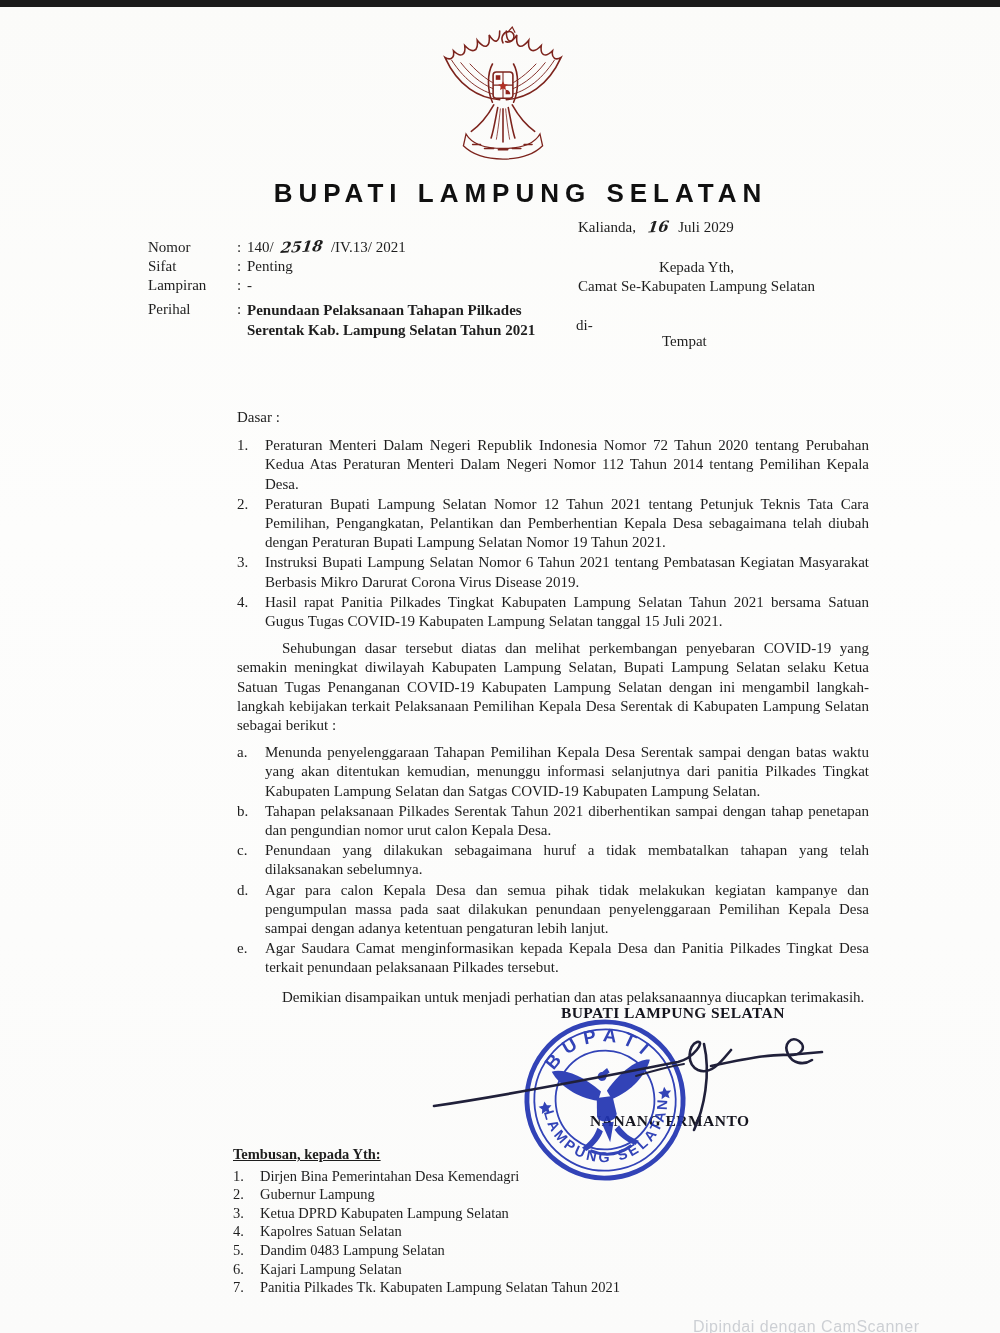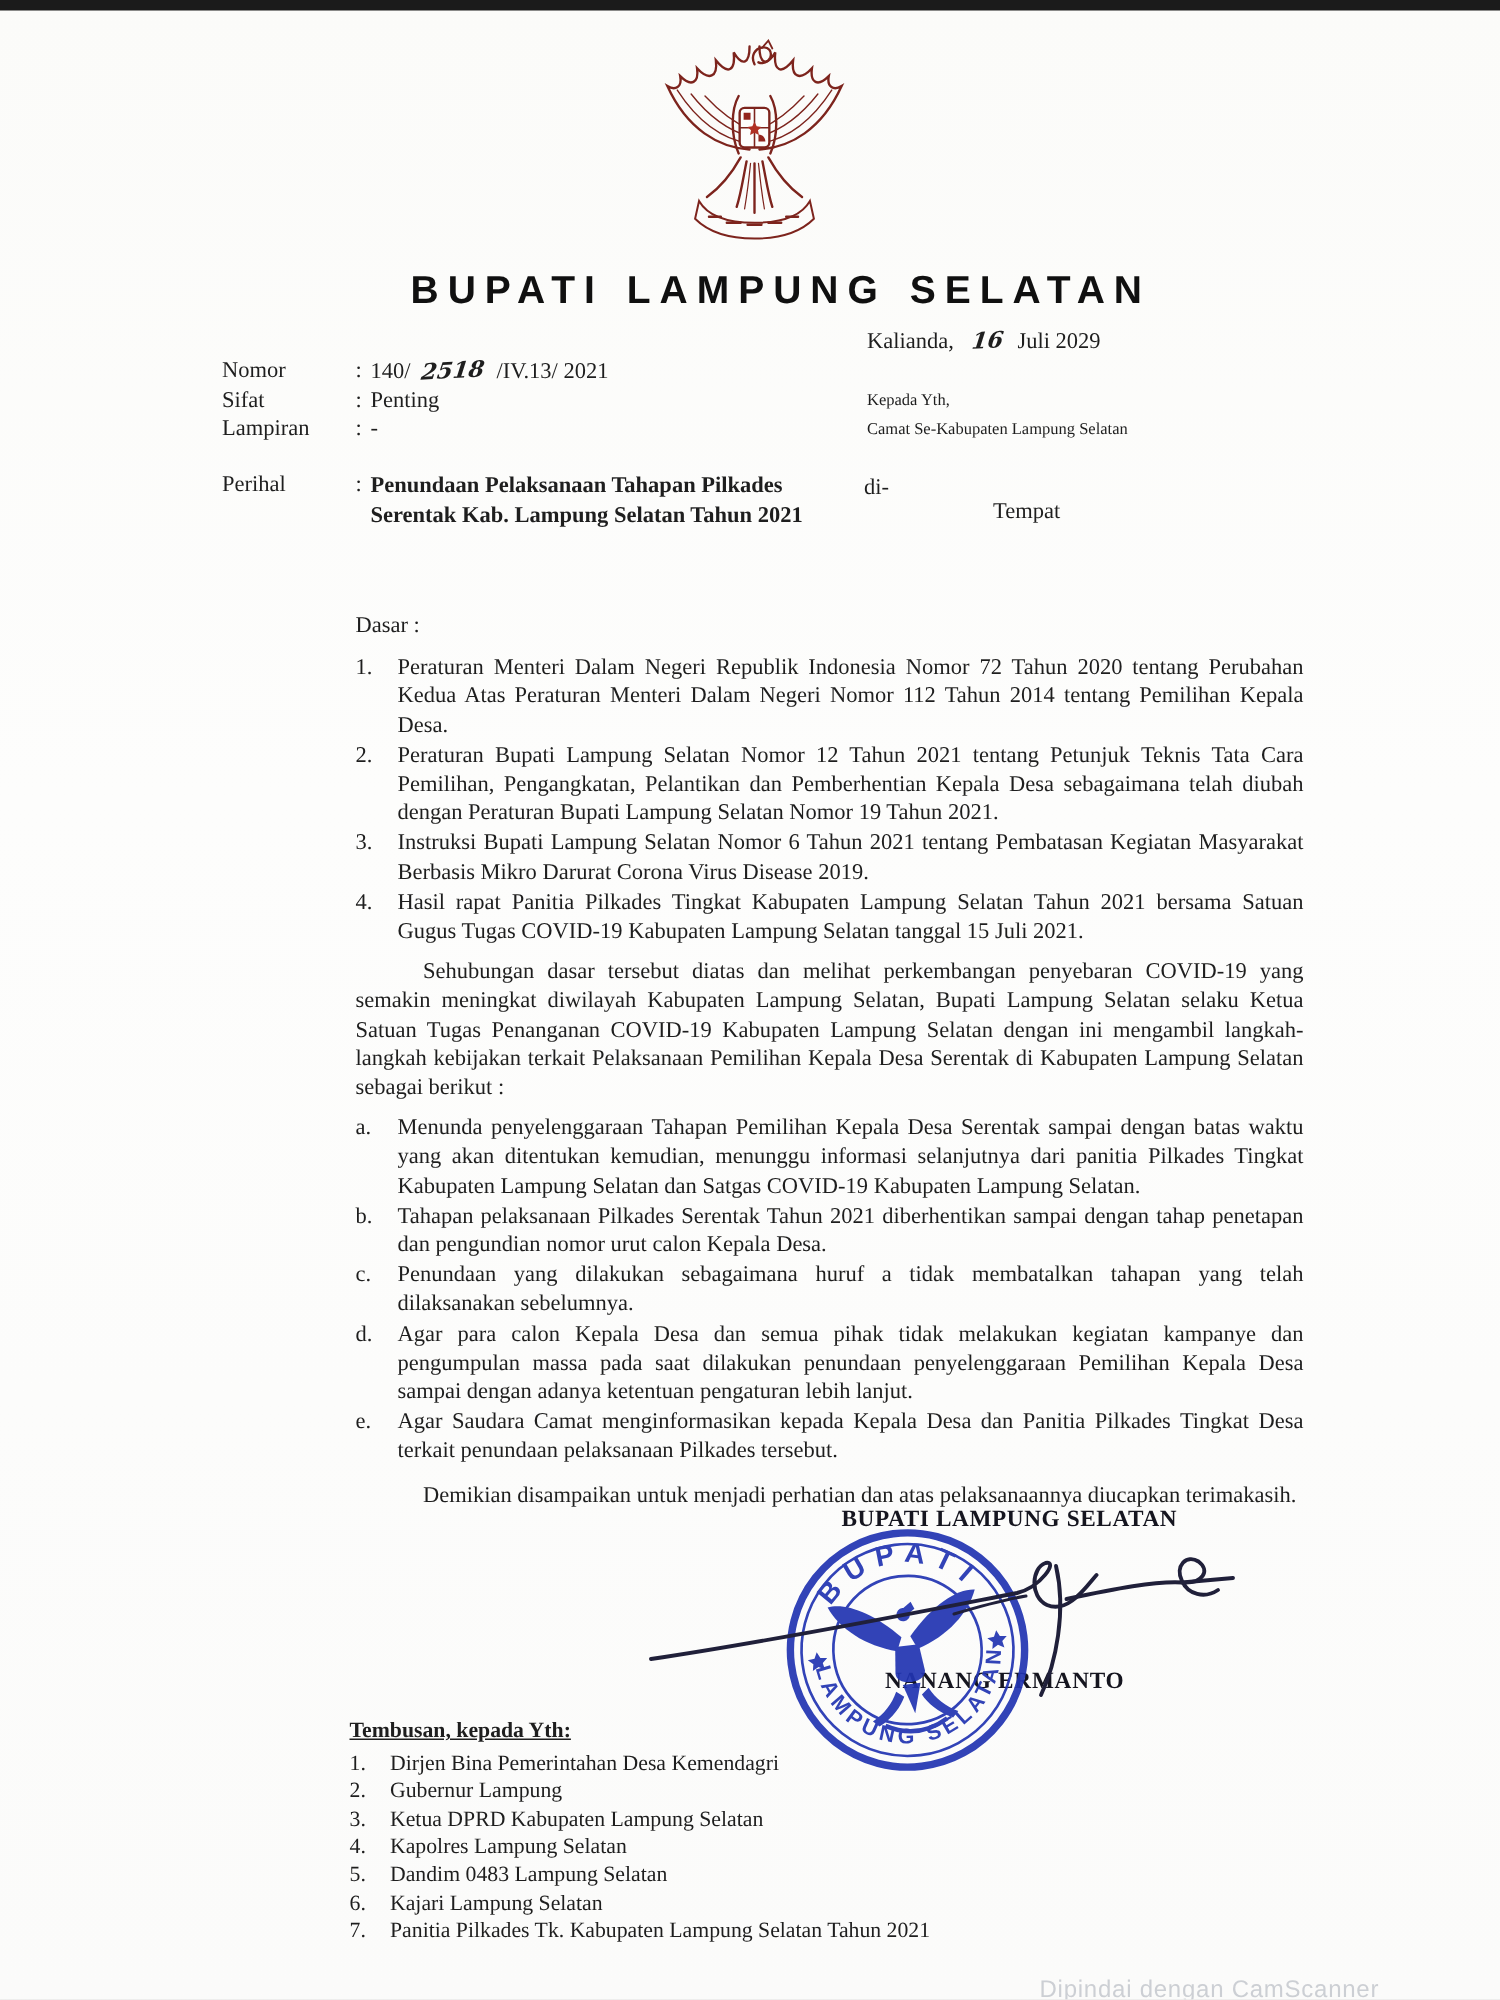--- a/index.html
+++ b/index.html
@@ -21,23 +21,23 @@
   .date-line{position:absolute;left:578px;top:218px;font-size:15px;}
   .hand{
     display:inline-block;font-style:italic;font-weight:600;
     font-family:"DejaVu Serif", serif;transform:skewX(-10deg) rotate(-3deg);
   }
   .meta{position:absolute;left:148px;top:238px;width:430px;font-size:15px;line-height:19px;}
   .meta-row{display:flex;}
   .meta-label{width:89px;flex:none;}
   .meta-colon{width:10px;flex:none;}
   .meta-value{flex:1;}
-  .perihal-row{margin-top:18px;}
+  .perihal-row{margin-top:5px;}
   .perihal-value{font-weight:bold;width:252px;line-height:20px;}
-  .recipient{position:absolute;left:578px;top:258px;font-size:11px;line-height:19px;}
+  .recipient{position:absolute;left:578px;top:258px;font-size:15px;line-height:19px;text-align:center;}
   .di-label{position:absolute;left:576px;top:317px;font-size:15px;}
   .tempat-label{position:absolute;left:662px;top:333px;font-size:15px;}
   .body-block{
     position:absolute;left:237px;top:408px;width:632px;
     font-size:15px;line-height:19.2px;text-align:justify;
   }
   .dasar-heading{margin-bottom:9px;text-align:left;}
   .li{display:flex;margin:0 0 1px 0;}
   .li .marker{width:28px;flex:none;}
   .li .li-text{flex:1;}
@@ -249,21 +249,21 @@
     <div class="li">
       <span class="marker">2.</span>
       <div class="li-text">Gubernur Lampung</div>
     </div>
     <div class="li">
       <span class="marker">3.</span>
       <div class="li-text">Ketua DPRD Kabupaten Lampung Selatan</div>
     </div>
     <div class="li">
       <span class="marker">4.</span>
-      <div class="li-text">Kapolres Lampung Selatan</div>
+      <div class="li-text">Kapolres Satuan Selatan</div>
     </div>
     <div class="li">
       <span class="marker">5.</span>
       <div class="li-text">Dandim 0483 Lampung Selatan</div>
     </div>
     <div class="li">
       <span class="marker">6.</span>
       <div class="li-text">Kajari Lampung Selatan</div>
     </div>
     <div class="li">

